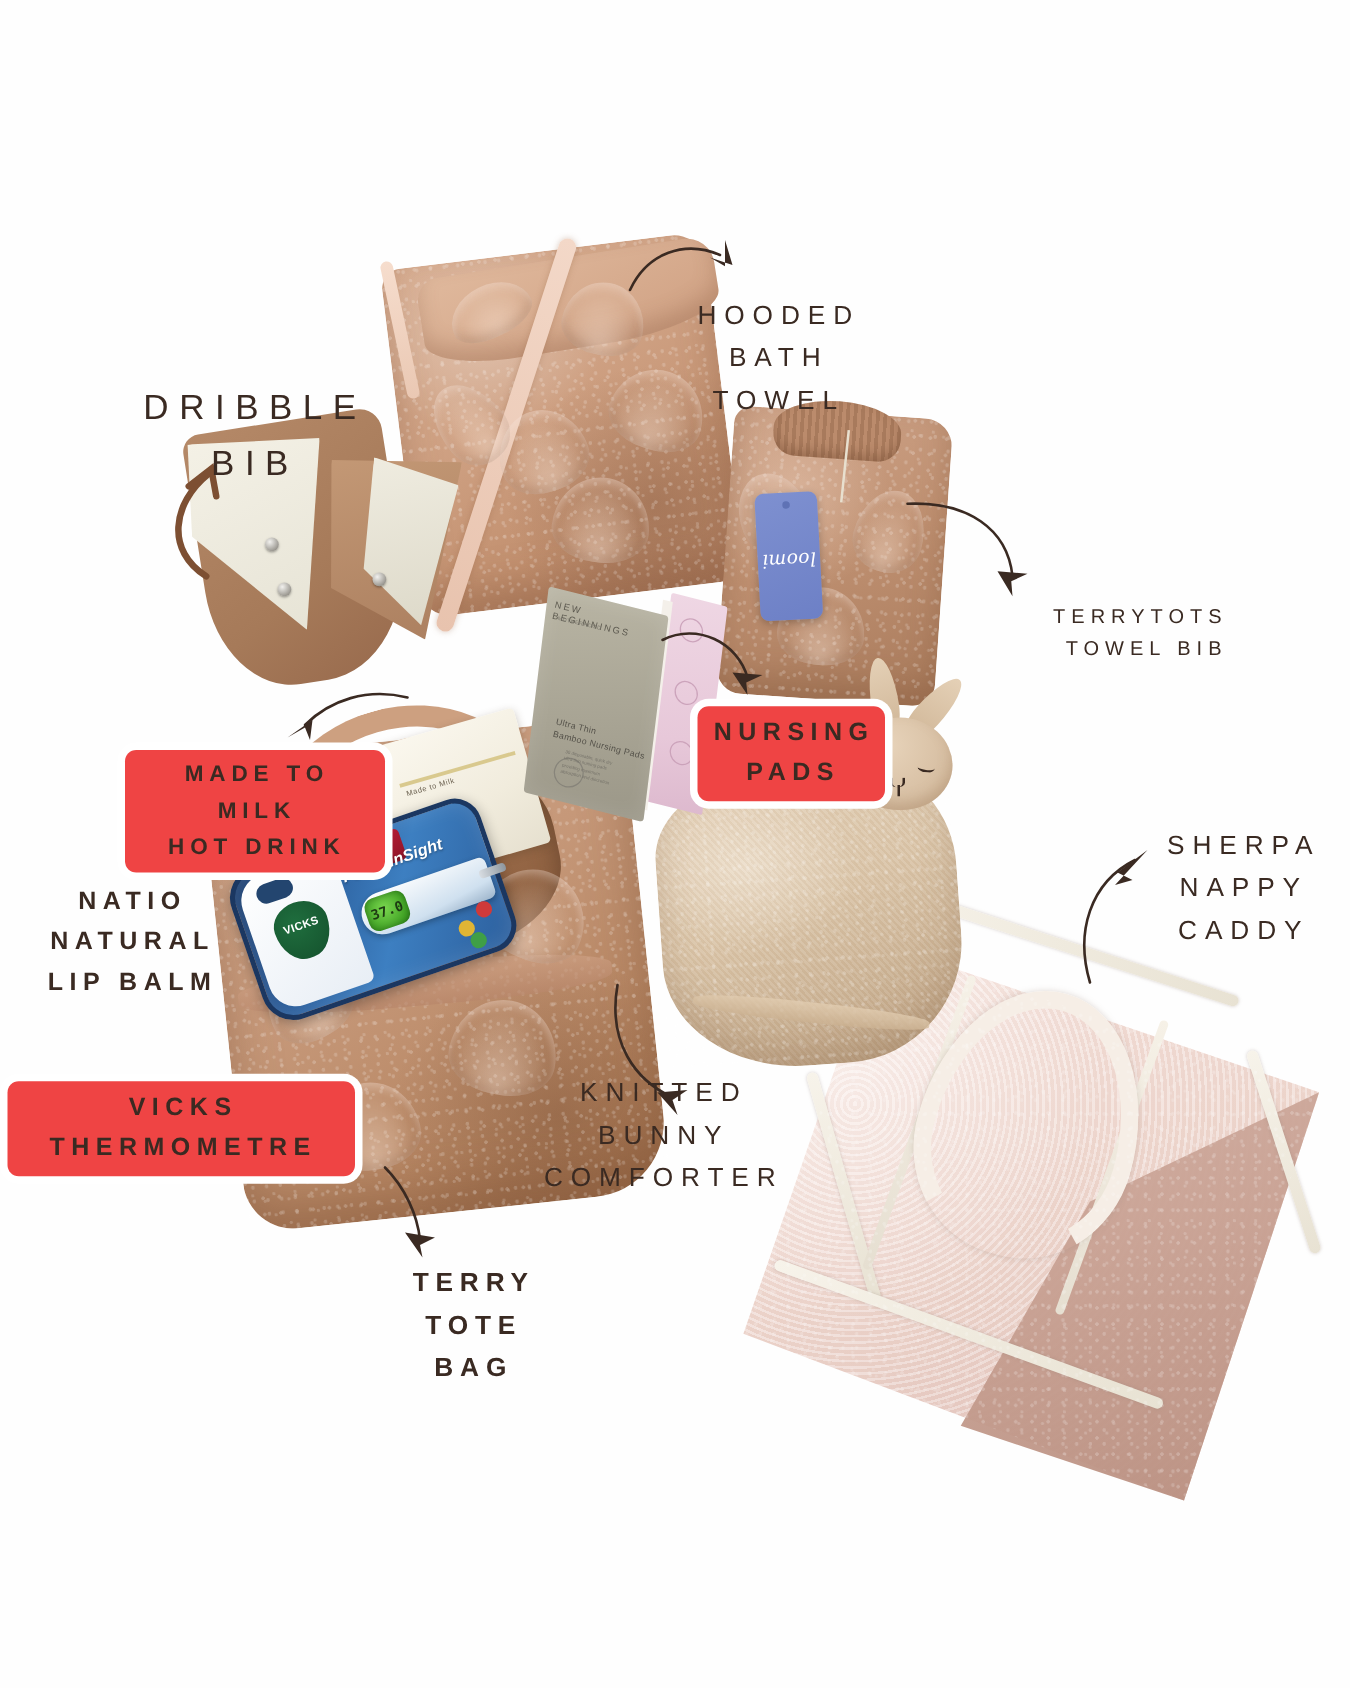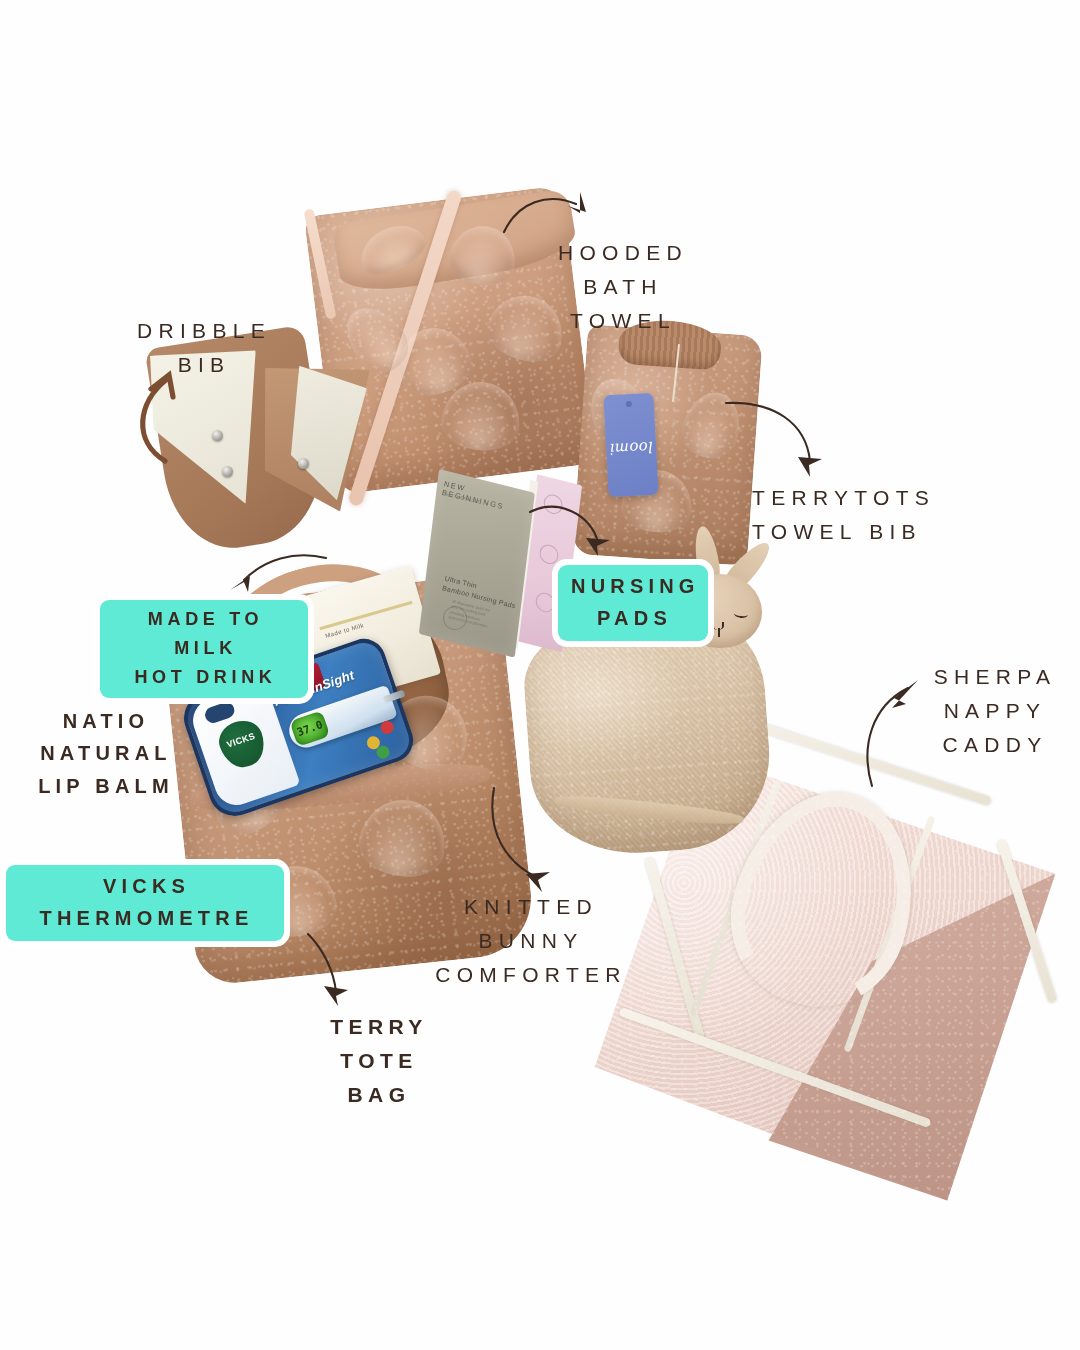--- a/index.html
+++ b/index.html
@@ -24,21 +24,21 @@
     font-family: "Liberation Sans", sans-serif;
     font-weight: 400;
     letter-spacing: 0.30em;
     line-height: 1.62;
     text-align: center;
     white-space: pre-line;
     z-index: 60;
     text-transform: uppercase;
   }
   .label.boxed {
-    background: #5eead4;
+    background: #ef4444;
     border-radius: 9px;
     padding: 5px 10px 6px 13px;
     box-shadow: 0 0 0 6px #ffffff;
   }
   .label.bold { font-weight: 700; letter-spacing: 0.26em; }
 
   
   .arrow { position: absolute; z-index: 58; overflow: visible; }
   .arrow path, .arrow line { fill: none; stroke: #3a2a22; stroke-width: 2.1; stroke-linecap: round; }
   .arrow .head { fill: #3a2a22; stroke: none; }
@@ -583,37 +583,37 @@
     <path d="M8 4 C 24 20, 34 42, 36 62"></path>
     <polygon class="head" points="38,76 24,56 48,60 36,66"></polygon>
   </svg>
 
   <svg class="arrow" style="left:856px;top:660px;width:90px;height:130px;" viewBox="0 0 90 130">
     <path d="M16 126 C 4 86, 16 46, 52 28"></path>
     <polygon class="head" points="62,20 38,38 50,44 36,48"></polygon>
   </svg>
 
   <div id="labels-layer">
-      <div class="label" style="left: 104px; top: 314px; width: 200px; font-size: 21px; text-align: center;">DRIBBLE
+      <div class="label" style="left: 104px; top: 303px; width: 200px; font-size: 28px; text-align: center;">DRIBBLE
 BIB</div>
       <div class="label" style="left: 528px; top: 236px; width: 190px; font-size: 21px; text-align: center;">HOODED
 BATH
 TOWEL</div>
-      <div class="label" style="left: 752px; top: 481px; width: 230px; font-size: 21px; text-align: left;">TERRYTOTS
+      <div class="label" style="left: 752px; top: 481px; width: 230px; font-size: 16px; text-align: right;">TERRYTOTS
 TOWEL BIB</div>
       <div class="label boxed bold" style="left: 558px; top: 565px; width: 150px; font-size: 20px; text-align: center;">NURSING
 PADS</div>
       <div class="label boxed bold" style="left: 100px; top: 600px; width: 208px; font-size: 18px; text-align: center;">MADE TO MILK
 HOT DRINK</div>
       <div class="label bold" style="left: 16px; top: 705px; width: 180px; font-size: 20px; text-align: center;">NATIO
 NATURAL
 LIP BALM</div>
       <div class="label boxed bold" style="left: 6px; top: 865px; width: 278px; font-size: 20px; text-align: center;">VICKS
 THERMOMETRE</div>
-      <div class="label" style="left: 426px; top: 890px; width: 210px; font-size: 21px; text-align: center;">KNITTED
+      <div class="label" style="left: 426px; top: 858px; width: 210px; font-size: 21px; text-align: center;">KNITTED
 BUNNY
 COMFORTER</div>
       <div class="label bold" style="left: 288px; top: 1010px; width: 182px; font-size: 21px; text-align: center;">TERRY
 TOTE
 BAG</div>
       <div class="label" style="left: 910px; top: 660px; width: 170px; font-size: 21px; text-align: center;">SHERPA
 NAPPY
 CADDY</div>
     </div>
 

